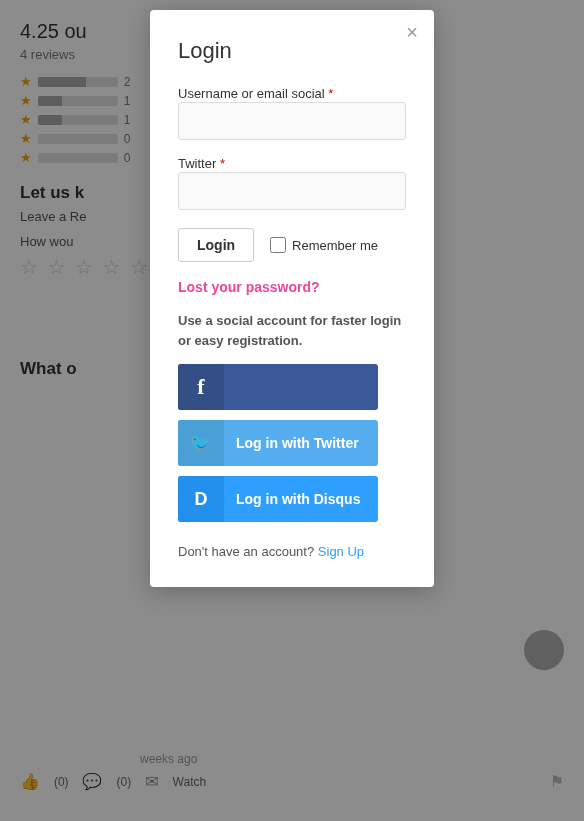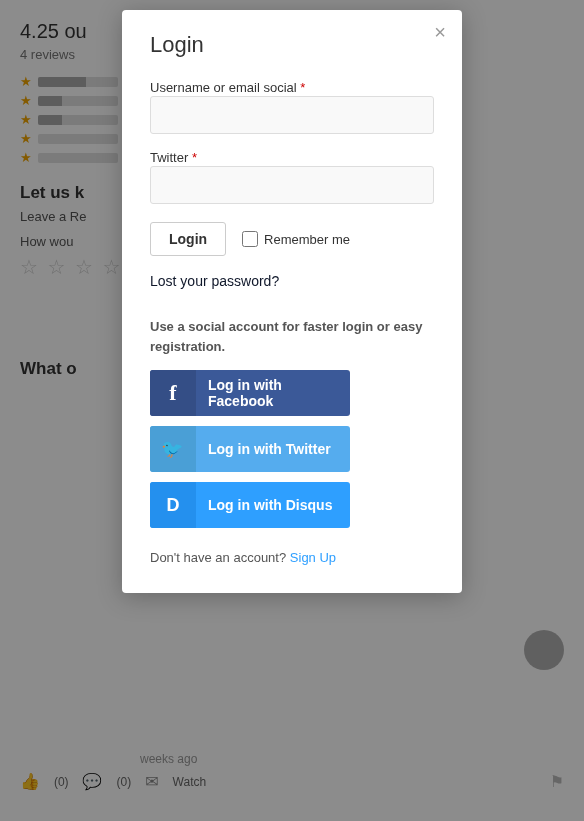--- a/index.html
+++ b/index.html
@@ -146,23 +146,23 @@
       background: rgba(0,0,0,0.45);
       display: flex;
       align-items: flex-start;
       justify-content: center;
       padding-top: 10px;
     }
 
     
     .modal {
       background: #fff;
-      width: 340px;
+      width: 284px;
       border-radius: 4px;
-      padding: 22px 28px 28px;
+      padding: 28px 28px 28px;
       position: relative;
       box-shadow: 0 4px 24px rgba(0,0,0,0.25);
     }
 
     .modal-title {
       font-size: 22px;
       font-weight: 400;
       color: #333;
       margin-bottom: 20px;
     }
@@ -227,26 +227,27 @@
       cursor: pointer;
     }
 
     .remember-checkbox {
       width: 16px;
       height: 16px;
       cursor: pointer;
     }
 
     .lost-password {
-      color: #0f172a;
+      color: #ec4899;
       font-size: 14px;
       text-decoration: none;
       display: inline-block;
-      margin-bottom: 28px;
-      cursor: pointer;
+      margin-bottom: 16px;
+      cursor: pointer;
+      font-weight: bold;
     }
 
     .social-hint {
       font-size: 13px;
       color: #555;
       margin-bottom: 14px;
       line-height: 1.5;
       font-weight: bold;
     }
 
@@ -424,21 +425,20 @@
     <a class="lost-password">Lost your password?</a>
 
     
     <p class="social-hint">Use a social account for faster login or easy registration.</p>
 
     
     <div class="social-btn facebook-btn">
       <div class="social-icon-box facebook-icon-box">
         <span class="fb-icon">f</span>
       </div>
-      <span class="social-btn-label">Log in with Facebook</span>
     </div>
 
     
     <div class="social-btn twitter-btn">
       <div class="social-icon-box twitter-icon-box">
         <span class="tw-icon">🐦</span>
       </div>
       <span class="social-btn-label">Log in with Twitter</span>
     </div>
 

